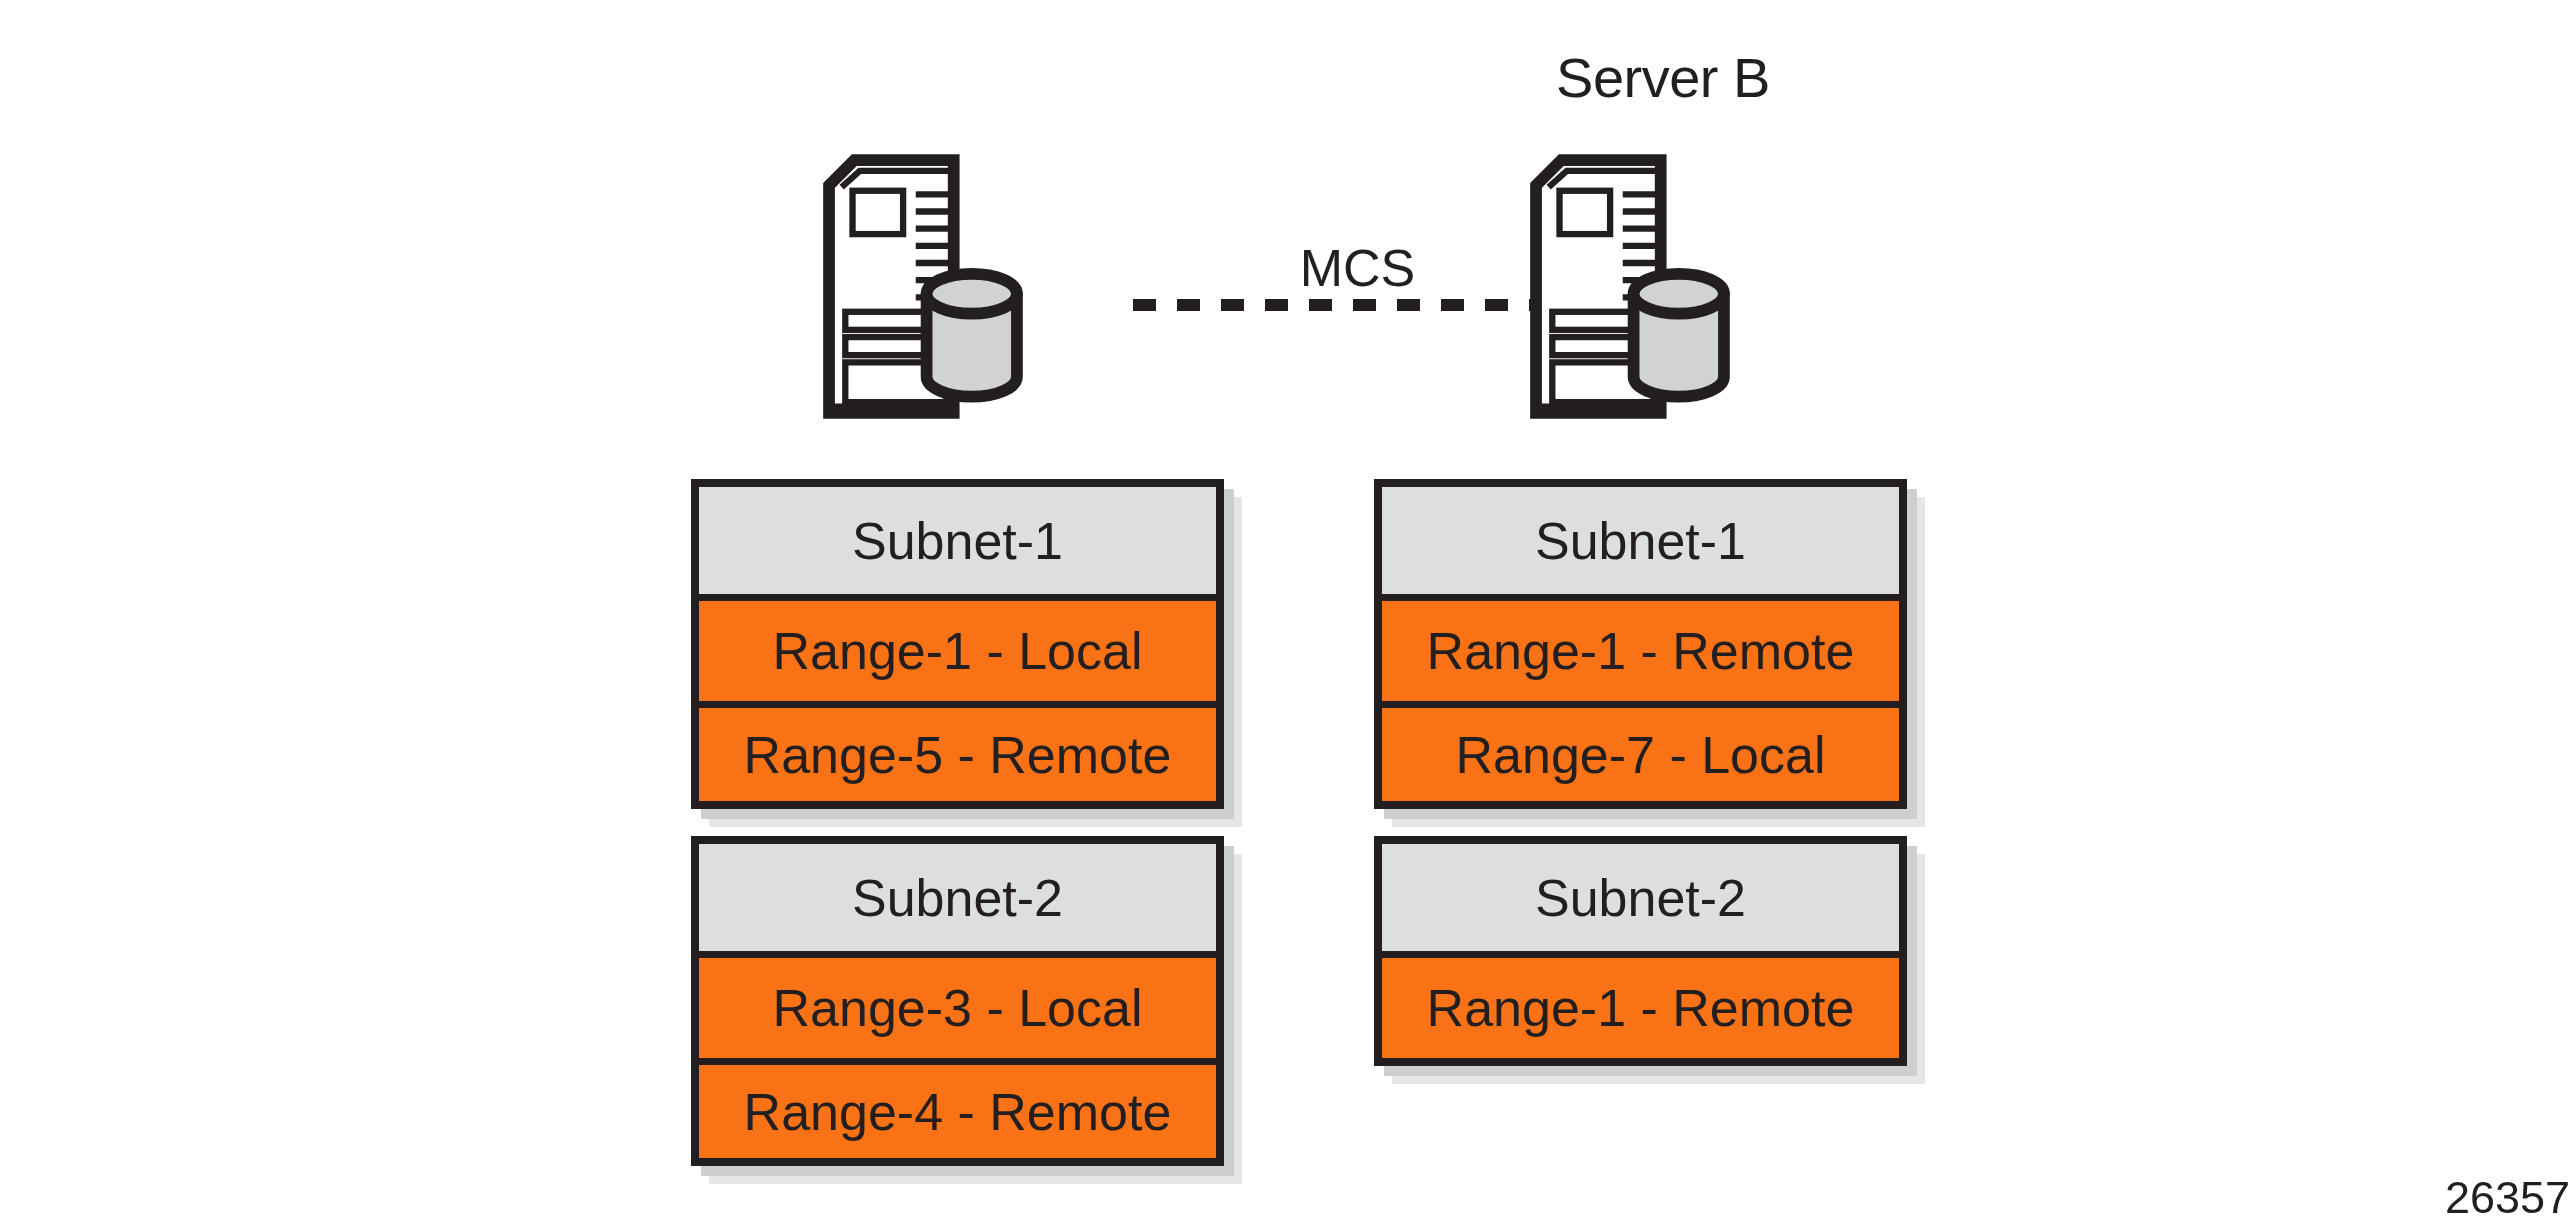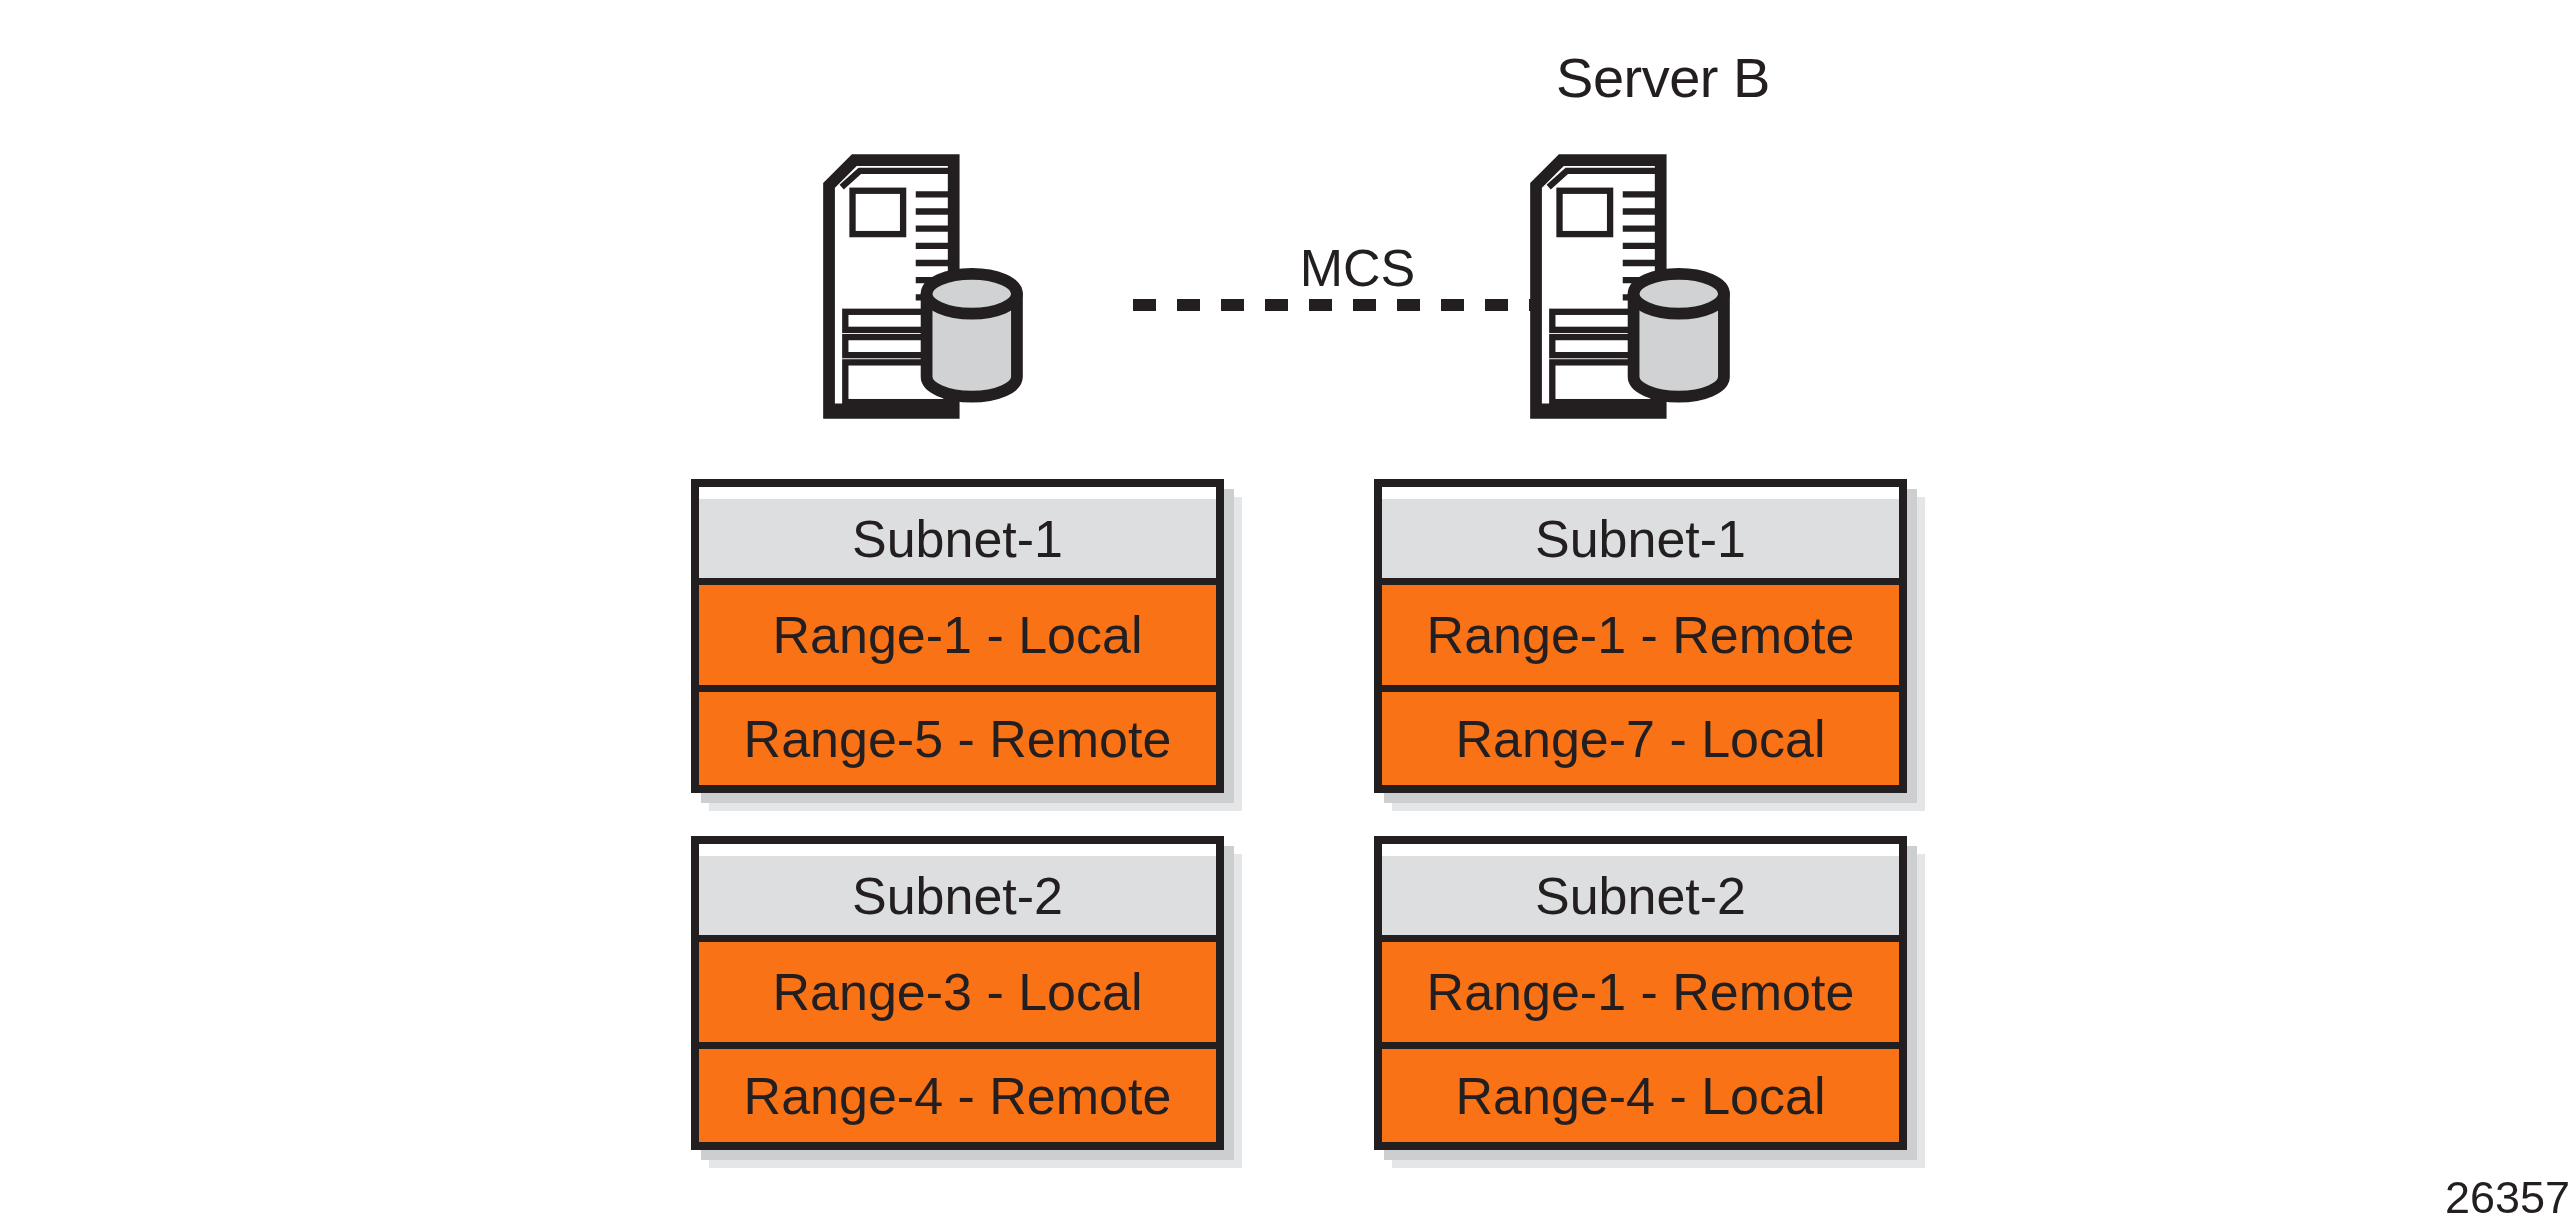--- a/index.html
+++ b/index.html
@@ -68,31 +68,30 @@
   
   .subnet-table {
     position: absolute;
     box-sizing: border-box;
     border: 8.1px solid #231f20;
     background: #ffffff;
     box-shadow: 10px 10px 0 0 #cccecf, 18px 18px 0 0 #e4e6e7;
   }
   .subnet-header {
     box-sizing: border-box;
-    height: 86px;
+    height: 114px;
     background: #dcdedf;
     border-bottom: 7.2px solid #231f20;
     display: flex;
     align-items: center;
     justify-content: center;
     font-size: 52px;
     line-height: 1;
     color: #231f20;
     white-space: nowrap;
-    margin-top: 12px;
   }
   .subnet-row {
     box-sizing: border-box;
     height: 100px;
     background: #f97316;
     display: flex;
     align-items: center;
     justify-content: center;
     font-size: 52px;
     line-height: 1;
@@ -196,19 +195,18 @@
 
   <div class="subnet-table" style="left:1374px; top:479px; width:533px;">
     <div class="subnet-header">Subnet-1</div>
     <div class="subnet-row">Range-1 - Remote</div>
     <div class="subnet-row divided">Range-7 - Local</div>
   </div>
 
   <div class="subnet-table" style="left:1374px; top:836px; width:533px;">
     <div class="subnet-header">Subnet-2</div>
     <div class="subnet-row">Range-1 - Remote</div>
-    <div class="subnet-row divided">Range-4 - Local</div>
   </div>
 
   <div class="figure-number" style="left:2445px; top:1175px;">26357</div>
 
 </div>
 
 
 </body></html>

